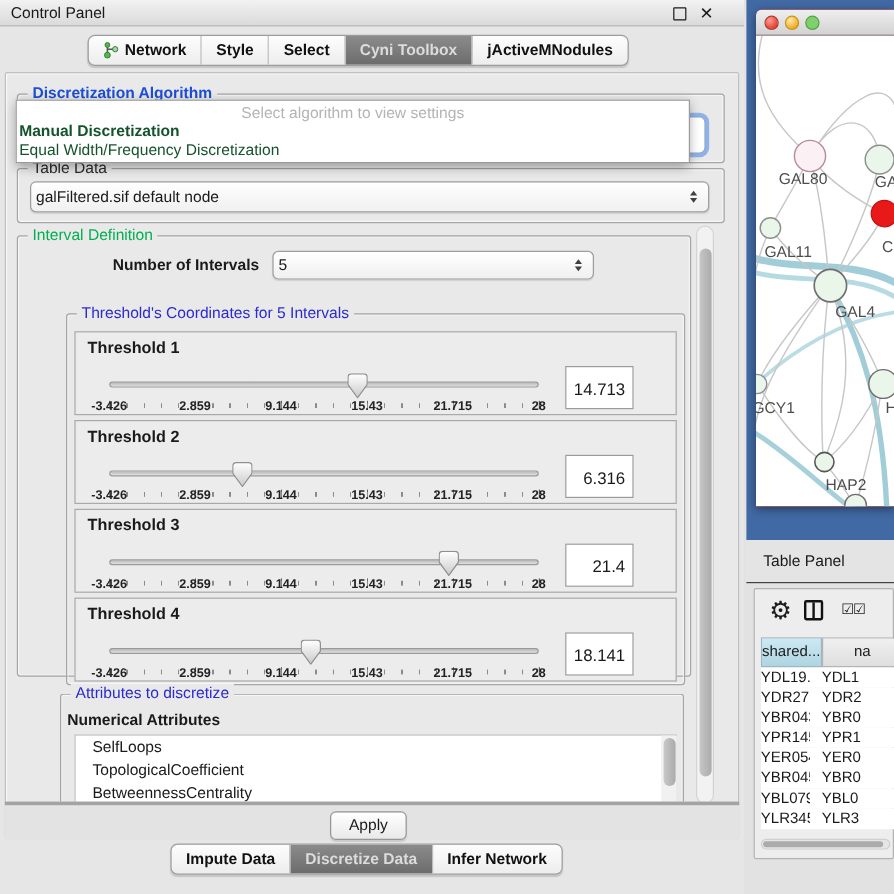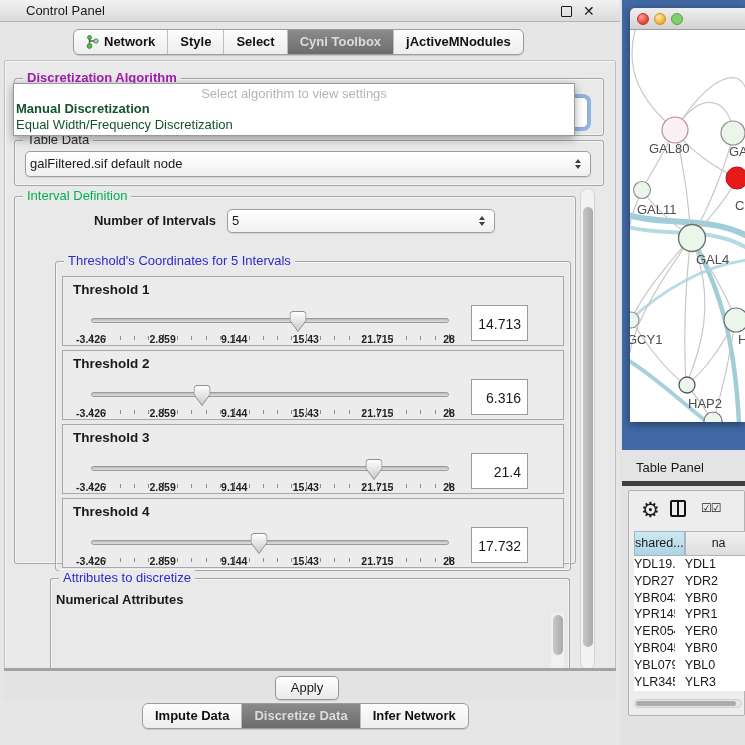--- a/index.html
+++ b/index.html
@@ -3,38 +3,38 @@
 <meta charset="utf-8">
 <style>
   html,body{margin:0;padding:0;}
   body{width:745px;height:745px;position:relative;overflow:hidden;background:#e2e2e2;
        font-family:"Liberation Sans","DejaVu Sans",sans-serif;color:#1a1a1a;}
   .abs{position:absolute;}
 
   
   .control-panel{left:0;top:0;width:620px;height:745px;background:#e6e6e6;}
   .titlebar{left:0;top:0;width:620px;height:22px;background:linear-gradient(#f2f2f2,#dadada);
-            border-bottom:1px solid #b3b3b3;font-size:13px;line-height:22px;padding-left:26px;box-sizing:border-box;}
+            border-bottom:1px solid #b3b3b3;font-size:13px;line-height:22px;padding-left:9px;box-sizing:border-box;}
   .float-btn{left:561px;top:6px;width:9px;height:9px;border:1.5px solid #1a1a1a;border-radius:1px;background:transparent;}
   .close-btn{left:583px;top:2px;font-size:14px;font-weight:bold;color:#1a1a1a;line-height:18px;}
 
   .segmented{display:inline-flex;border:1px solid #9d9d9d;border-radius:6px;overflow:hidden;
              background:linear-gradient(#fdfdfd,#ededed);box-shadow:0 1px 1px rgba(0,0,0,.15);}
   .seg{padding:4px 12px 5px 12px;font-size:13px;font-weight:600;border-left:1px solid #bdbdbd;
        display:flex;align-items:center;gap:5px;white-space:nowrap;color:#111;}
   .seg:first-child{border-left:none;}
   .seg.selected{background:linear-gradient(#8b8b8b,#6c6c6c);color:#dcdcdc;}
 
   .content-panel{left:4px;top:60px;width:612px;height:640px;background:#e9e9e9;
                  border:1px solid #c0c0c0;border-radius:2px;box-sizing:border-box;
                  box-shadow:inset 1px 1px 0 #f8f8f8;}
 
   .group{position:absolute;border:1px solid #a6a6a6;border-radius:3px;box-shadow:inset 0 0 0 1px rgba(255,255,255,.55);}
   .gtitle{position:absolute;top:-9px;left:8px;background:#e9e9e9;padding:0 4px;font-size:13px;white-space:nowrap;}
-  .green{color:#00b050;} .blue{color:#2b2bd0;} .dark{color:#a21caf;font-weight:bold;}
+  .green{color:#00b050;} .blue{color:#2b2bd0;} .dark{color:#1d4ed8;font-weight:bold;}
 
   .combo{position:absolute;background:linear-gradient(#ffffff,#f0f0f0);border:1px solid #9e9e9e;border-radius:5px;
          font-size:13px;box-sizing:border-box;padding-left:4px;box-shadow:0 1px 1px rgba(0,0,0,.1);}
   .combo .val{line-height:24px;display:block;overflow:hidden;white-space:nowrap;}
   .spin{position:absolute;right:9px;top:50%;transform:translateY(-50%);display:flex;flex-direction:column;gap:2px;}
   .spin i{display:block;width:0;height:0;border-left:3.5px solid transparent;border-right:3.5px solid transparent;}
   .spin .up{border-bottom:4.5px solid #3f3f3f;}
   .spin .dn{border-top:4.5px solid #3f3f3f;}
 
   
@@ -86,21 +86,21 @@
   .net-frame{left:622px;top:0;width:123px;height:450px;background:#4169a4;}
   .net-window{left:8px;top:8px;width:115px;height:414px;background:#b91c1c;border-radius:5px 0 0 0;overflow:hidden;
               box-shadow:0 2px 8px rgba(0,0,0,.45);}
   .net-titlebar{left:0;top:0;width:115px;height:22px;background:linear-gradient(#efefef,#d2d2d2);border-bottom:1px solid #9e9e9e;box-sizing:border-box;}
   .tl{position:absolute;top:4.5px;width:12px;height:12px;border-radius:50%;box-sizing:border-box;}
   .tl.red{left:7px;background:radial-gradient(circle at 35% 30%,#ff9f96,#ea4e43 60%,#c0392b);border:1px solid #b43a30;}
   .tl.yellow{left:24px;background:radial-gradient(circle at 35% 30%,#ffe9a8,#f5b63a 60%,#d1920e);border:1px solid #c7951f;}
   .tl.green{left:41px;background:radial-gradient(circle at 35% 30%,#c9f3b9,#7ed06c 60%,#4f9e3d;);border:1px solid #59a047;background-color:#7ed06c;}
   .net-canvas{left:0;top:22px;width:115px;height:392px;background:#ffffff;}
 
-  .tp-bar{left:622px;top:450px;width:123px;height:36px;background:#e4e4e4;border-bottom:5px solid #404040;
+  .tp-bar{left:622px;top:450px;width:123px;height:36px;background:#e4e4e4;border-bottom:1px solid #404040;
           font-size:13px;line-height:36px;padding-left:14px;box-sizing:border-box;}
   .tp-frame{left:628px;top:490px;width:117px;height:226px;background:#ededed;border:1px solid #b2b2b2;border-radius:2px;box-sizing:border-box;}
   .gear{position:absolute;left:12px;top:4px;font-size:21px;color:#1c1c1c;line-height:30px;}
   .colicon{position:absolute;left:41px;top:9px;width:16px;height:17px;border:2px solid #111;border-radius:2px;box-sizing:border-box;}
   .colicon i{position:absolute;left:50%;top:0;bottom:0;width:2px;background:#111;transform:translateX(-50%);}
   .checks{position:absolute;left:72px;top:10px;font-size:12px;letter-spacing:-1px;color:#222;}
   .tp-table{position:absolute;left:5px;top:40px;width:112px;height:160px;overflow:hidden;}
   .tp-hrow{display:flex;height:25px;}
   .tp-h{box-sizing:border-box;border:1px solid #9eb6c0;background:linear-gradient(#cde9f3,#aed4e2);
         font-size:12.5px;text-align:center;line-height:23px;}
@@ -288,29 +288,34 @@
         <div class="ticks-major"></div>
         <div class="ticks-minor"></div>
         <div class="tick-labels">
           <span style="left:0%">-3.426</span>
             <span style="left:20%">2.859</span>
           <span style="left:40%">9.144</span>
             <span style="left:60%">15.43</span>
           <span style="left:80%">21.715</span>
             <span style="left:100%">28</span>
         </div>
-        <div class="thr-value">17.732</div>
+        <div class="thr-value">18.141</div>
       </div>
     </div>
   </div>
 
   <div class="group" style="left:50px;top:578px;width:518px;height:116px;border-bottom:none;">
     <span class="gtitle blue">Attributes to discretize</span>
   </div>
   <div class="abs" style="left:56px;top:592px;font-size:13px;font-weight:bold;">Numerical Attributes</div>
+  <div class="abs attr-list">
+    <div class="attr-item">SelfLoops</div>
+    <div class="attr-item">TopologicalCoefficient</div>
+    <div class="attr-item">BetweennessCentrality</div>
+  </div>
   <div class="abs list-scroll">
     <div class="list-thumb"></div>
   </div>
 
   <div class="abs apply-strip">
     <div class="apply-btn">Apply</div>
   </div>
 
   <div class="abs" style="left:142px;top:703px;">
     <div class="segmented">

